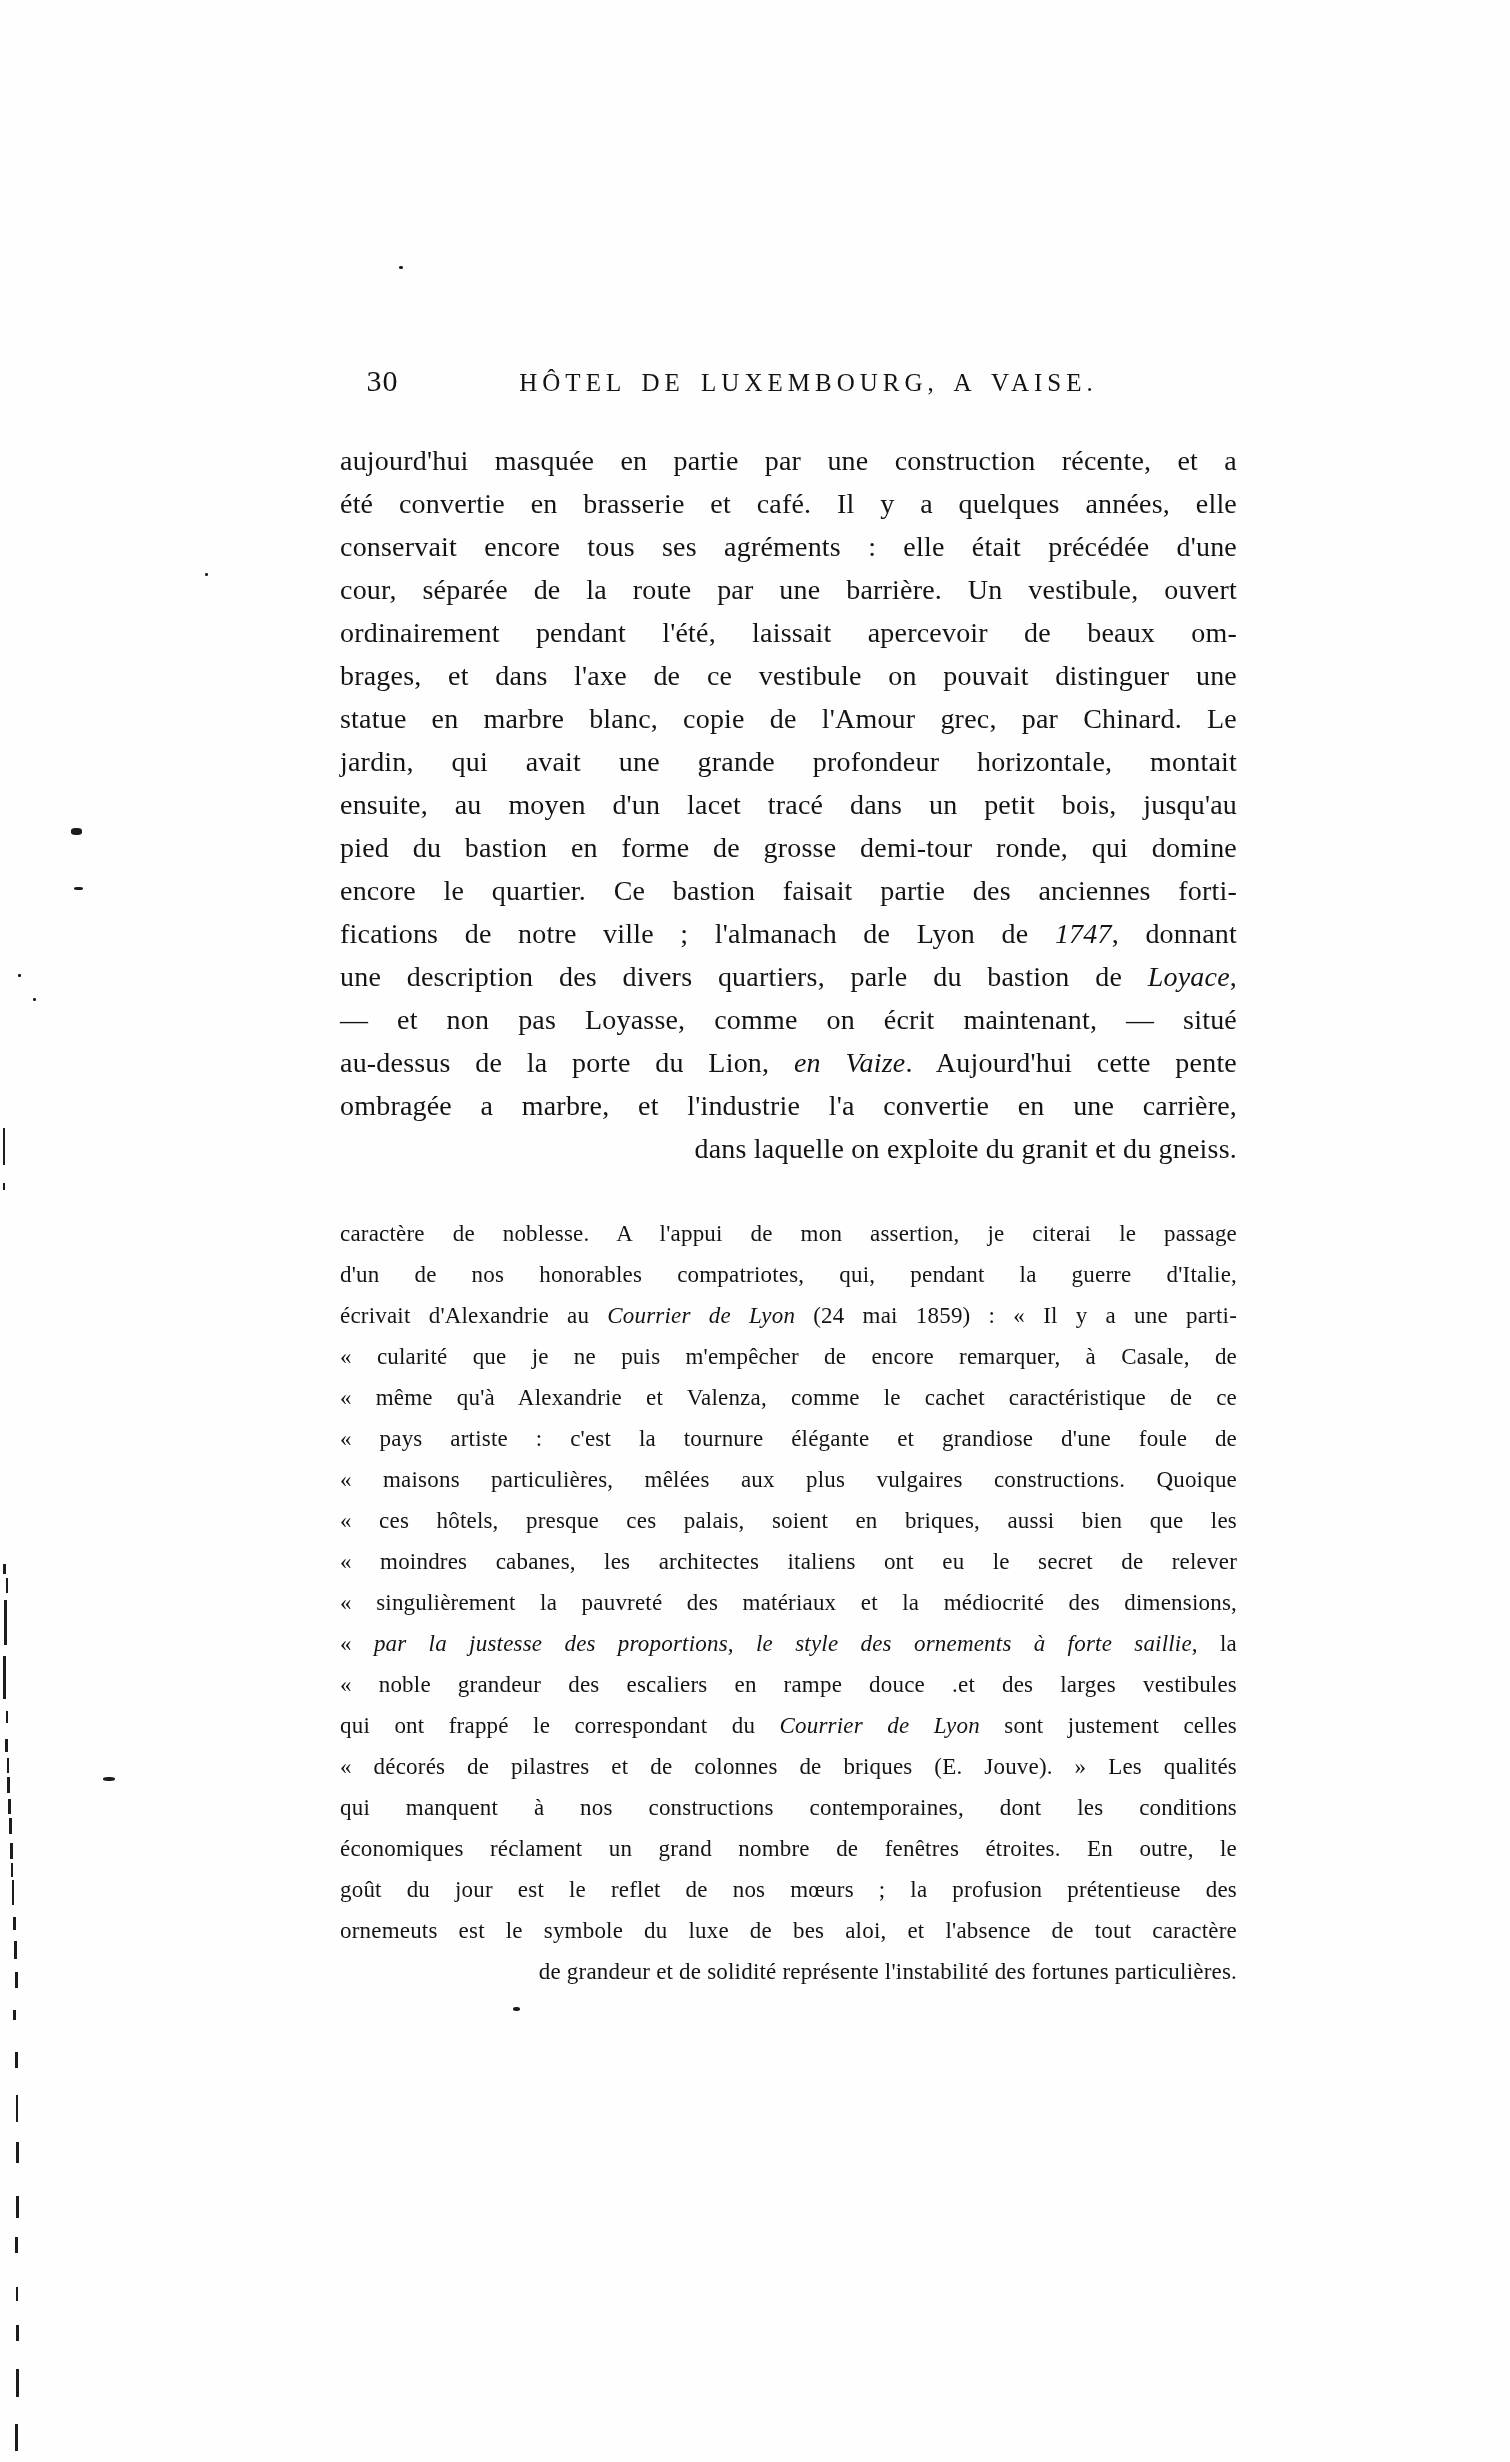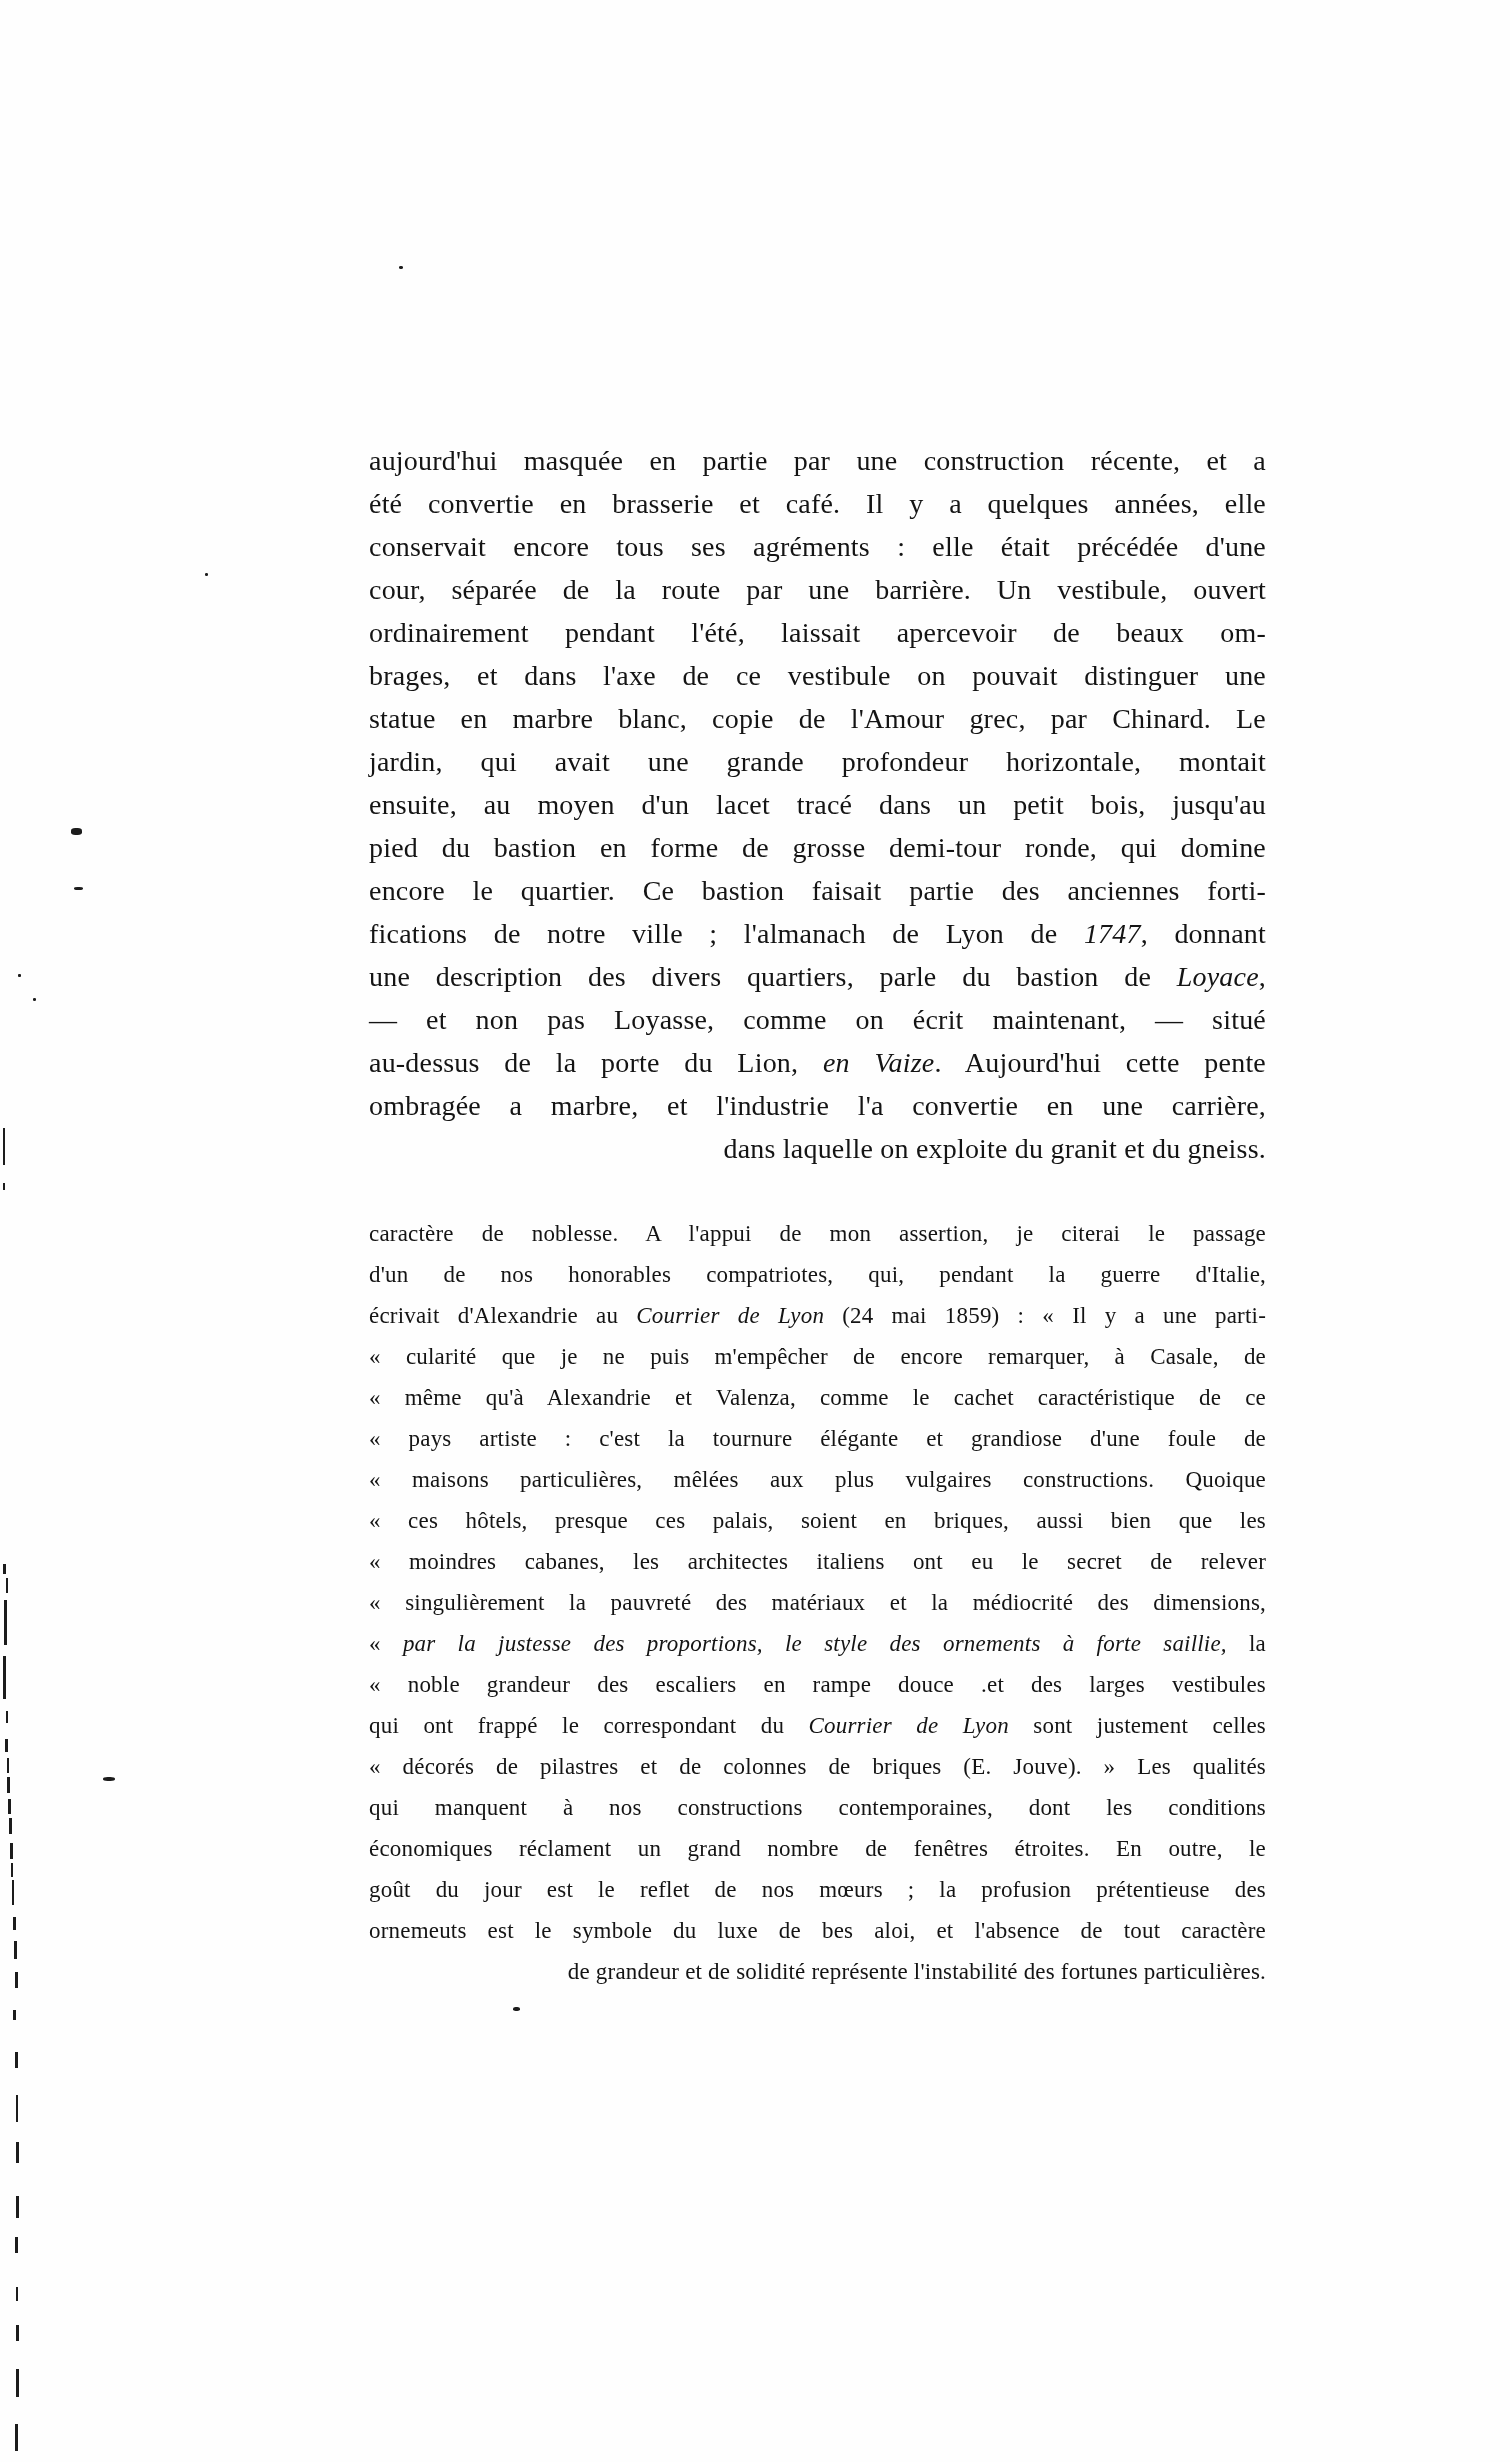--- a/index.html
+++ b/index.html
@@ -31,21 +31,21 @@
     left: 0; right: 0;
     top: 5px;
     text-align: center;
     font-size: 25px;
     letter-spacing: 5px;
     word-spacing: 5px;
     font-stretch: condensed;
   }
   .column {
     position: absolute;
-    left: 369px;
+    left: 340px;
     width: 897px;
   }
   .main-text {
     top: 439px;
     font-size: 28px;
     line-height: 43px;
     letter-spacing: 0.2px;
   }
   .footnote-text {
     top: 1213px;
@@ -65,20 +65,24 @@
     position: absolute;
     background: #1c1c1c;
     border-radius: 40%;
   }
 </style>
 </head>
 <body>
 
 <div class="page">
 
+  <div class="runhead">
+    <span class="pagenum">30</span>
+    <div class="runtitle">HÔTEL DE LUXEMBOURG, A VAISE.</div>
+  </div>
 
   <div class="column main-text">
       <div class="tline just"><span>aujourd'hui masquée en partie par une construction récente, et a</span></div>
       <div class="tline just"><span>été convertie en brasserie et café. Il y a quelques années, elle</span></div>
       <div class="tline just"><span>conservait encore tous ses agréments : elle était précédée d'une</span></div>
       <div class="tline just"><span>cour, séparée de la route par une barrière. Un vestibule, ouvert</span></div>
       <div class="tline just"><span>ordinairement pendant l'été, laissait apercevoir de beaux om-</span></div>
       <div class="tline just"><span>brages, et dans l'axe de ce vestibule on pouvait distinguer une</span></div>
       <div class="tline just"><span>statue en marbre blanc, copie de l'Amour grec, par Chinard. Le</span></div>
       <div class="tline just"><span>jardin, qui avait une grande profondeur horizontale, montait</span></div>

